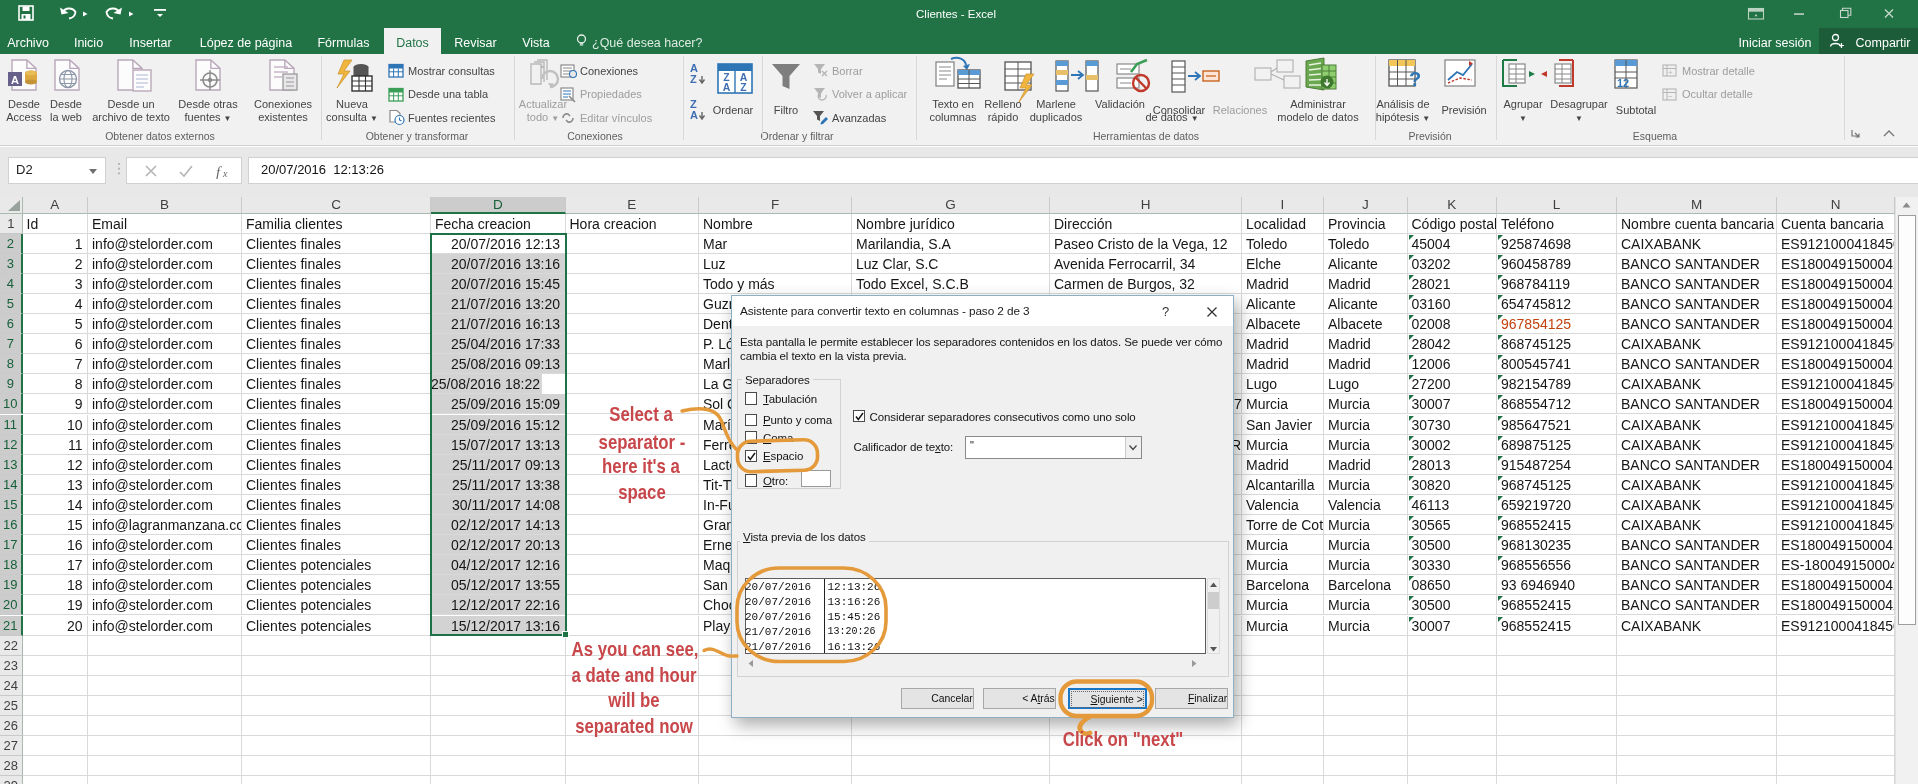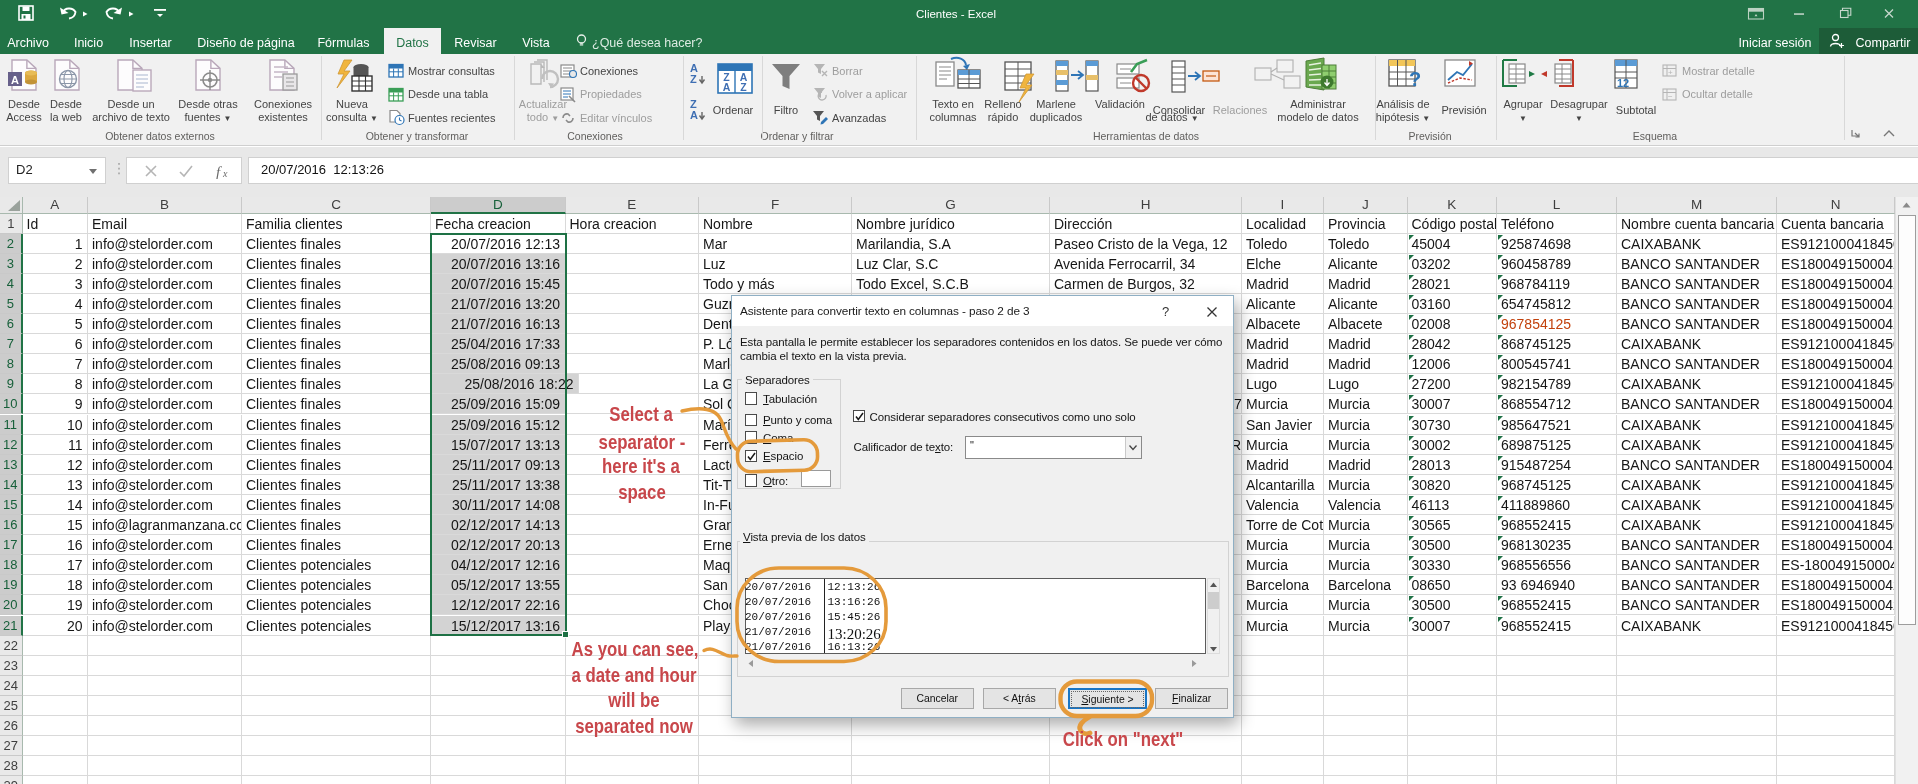--- a/index.html
+++ b/index.html
@@ -14,21 +14,21 @@
 .tri{position:absolute;width:0;height:0;border-top:5.5px solid #1e7145;border-right:5.5px solid transparent}
 .rlab{position:absolute;font-size:11px;color:#444;text-align:center;line-height:13px;white-space:nowrap}
 .glab{position:absolute;font-size:10.5px;color:#605f5d;text-align:center;white-space:nowrap}
 .gsep{position:absolute;width:1px;background:#d8d8d8;top:56px;height:84px}
 .tab{position:absolute;color:#fff;font-size:12.5px;line-height:31px;text-align:center;white-space:nowrap}
 .ann{position:absolute;font-weight:bold;font-size:21px;color:#c8474b;text-align:center;
 width:240px;transform:scaleX(0.8);white-space:nowrap;letter-spacing:0px}
 .dlgtxt{position:absolute;font-size:11.5px;letter-spacing:-0.1px;color:#141414;white-space:nowrap}
 .cb{position:absolute;width:12.5px;height:12.5px;border:1.3px solid #4a4a4a;background:#fff}
 .btn{position:absolute;background:#e4e4e4;border:1px solid #a8a8a8;font-size:10.4px;color:#111;
-text-align:center;height:21.5px;line-height:19px}
+text-align:right;height:21.5px;line-height:19px}
 u{text-decoration:underline}
 </style></head><body>
 
 <div class="ab" style="left:0;top:0;width:1918px;height:784px;background:#fff"></div>
 <div class="ab" style="left:0;top:0;width:1918px;height:53.5px;background:#217346"></div>
 <div class="ab" style="left:0;top:53.5px;width:1918px;height:92px;background:#f1f1f1;border-bottom:1px solid #cfcfcf"></div>
 <div class="ab" style="left:0;top:146.5px;width:1918px;height:50px;background:#e8e8e8"></div>
 <svg class="ab" style="left:17px;top:4px" width="18" height="18" viewBox="0 0 18 18">
 <rect x="2" y="2" width="14" height="14" fill="none" stroke="#fff" stroke-width="1.6"></rect>
 <rect x="5.5" y="2.5" width="7" height="4.5" fill="#fff"></rect>
@@ -53,21 +53,21 @@
 <rect x="4.5" y="4.5" width="15" height="3.2" fill="#bcd2c3"></rect>
 <path d="M10.5 12.3 L12 10 L13.5 12.3 Z" fill="#bcd2c3"></path>
 <rect x="50" y="9.3" width="10" height="1.5" fill="#c8d8cd"></rect>
 <rect x="96.5" y="6.5" width="7.5" height="7" fill="none" stroke="#c8d8cd" stroke-width="1.1"></rect>
 <path d="M98.5 6.5 L98.5 4.2 L106.8 4.2 L106.8 11.3 L104 11.3" fill="none" stroke="#c8d8cd" stroke-width="1.1"></path>
 <path d="M141 5.5 L149 13.5 M149 5.5 L141 13.5" stroke="#c8d8cd" stroke-width="1.3"></path>
   </svg>
 <div class="tab" style="left:-42px;top:27.5px;width:140px">Archivo</div>
 <div class="tab" style="left:18.5px;top:27.5px;width:140px">Inicio</div>
 <div class="tab" style="left:80.5px;top:27.5px;width:140px">Insertar</div>
-<div class="tab" style="left:176px;top:27.5px;width:140px">Diseño de página</div>
+<div class="tab" style="left:176px;top:27.5px;width:140px">López de página</div>
 <div class="tab" style="left:273.5px;top:27.5px;width:140px">Fórmulas</div>
 <div class="tab" style="left:405.5px;top:27.5px;width:140px">Revisar</div>
 <div class="tab" style="left:466px;top:27.5px;width:140px">Vista</div>
 <div class="ab" style="left:384px;top:27.5px;width:57px;height:26px;background:#f1f1f1"></div>
 <div class="tab" style="left:384px;top:27.5px;width:57px;color:#217346">Datos</div>
 <svg class="ab" style="left:574px;top:33px" width="15" height="15" viewBox="0 0 15 15">
 <circle cx="7.5" cy="6" r="4" fill="none" stroke="#e8f0ea" stroke-width="1.3"></circle>
 <rect x="5.8" y="9.5" width="3.4" height="1.2" fill="#e8f0ea"></rect>
 <rect x="5.8" y="11.3" width="3.4" height="1.2" fill="#e8f0ea"></rect>
   </svg>
@@ -496,21 +496,21 @@
 <div class="cell" style="left:1050px;top:354.20000000000005px;width:192px;height:20.1px;color:#161616"></div>
 <div class="cell" style="left:1242px;top:354.20000000000005px;width:82px;height:20.1px;color:#161616">Madrid</div>
 <div class="cell" style="left:1324px;top:354.20000000000005px;width:83.5px;height:20.1px;color:#161616">Madrid</div>
 <div class="cell" style="left:1407.5px;top:354.20000000000005px;width:89.5px;height:20.1px;color:#161616">12006</div>
 <div class="cell" style="left:1497px;top:354.20000000000005px;width:120px;height:20.1px;color:#161616">800545741</div>
 <div class="cell" style="left:1617px;top:354.20000000000005px;width:160px;height:20.1px;color:#161616">BANCO SANTANDER</div>
 <div class="cell" style="left:1777px;top:354.20000000000005px;width:118px;height:20.1px;color:#161616">ES180049150004275</div>
 <div class="cell rt" style="left:22.5px;top:374.3px;width:65.5px;height:20.1px;color:#161616">8</div>
 <div class="cell" style="left:88px;top:374.3px;width:154px;height:20.1px;color:#161616">info@stelorder.com</div>
 <div class="cell" style="left:242px;top:374.3px;width:189px;height:20.1px;color:#161616">Clientes finales</div>
-<div class="cell rt" style="left:431px;top:374.3px;width:148px;height:20.1px;background:#d3d3d3;color:#161616">25/08/2016 18:22</div>
+<div class="cell rt" style="left:431px;top:374.3px;width:111px;height:20.1px;background:#d3d3d3;color:#161616">25/08/2016 18:22</div>
 <div class="cell" style="left:565.5px;top:374.3px;width:133.5px;height:20.1px;color:#161616"></div>
 <div class="cell" style="left:699px;top:374.3px;width:153px;height:20.1px;color:#161616">La Granja</div>
 <div class="cell" style="left:852px;top:374.3px;width:198px;height:20.1px;color:#161616"></div>
 <div class="cell" style="left:1050px;top:374.3px;width:192px;height:20.1px;color:#161616"></div>
 <div class="cell" style="left:1242px;top:374.3px;width:82px;height:20.1px;color:#161616">Lugo</div>
 <div class="cell" style="left:1324px;top:374.3px;width:83.5px;height:20.1px;color:#161616">Lugo</div>
 <div class="cell" style="left:1407.5px;top:374.3px;width:89.5px;height:20.1px;color:#161616">27200</div>
 <div class="cell" style="left:1497px;top:374.3px;width:120px;height:20.1px;color:#161616">982154789</div>
 <div class="cell" style="left:1617px;top:374.3px;width:160px;height:20.1px;color:#161616">CAIXABANK</div>
 <div class="cell" style="left:1777px;top:374.3px;width:118px;height:20.1px;color:#161616">ES912100041845020</div>
@@ -588,21 +588,21 @@
 <div class="cell" style="left:88px;top:494.90000000000003px;width:154px;height:20.1px;color:#161616">info@stelorder.com</div>
 <div class="cell" style="left:242px;top:494.90000000000003px;width:189px;height:20.1px;color:#161616">Clientes finales</div>
 <div class="cell rt" style="left:431px;top:494.90000000000003px;width:134.5px;height:20.1px;background:#d3d3d3;color:#161616">30/11/2017 14:08</div>
 <div class="cell" style="left:565.5px;top:494.90000000000003px;width:133.5px;height:20.1px;color:#161616"></div>
 <div class="cell" style="left:699px;top:494.90000000000003px;width:153px;height:20.1px;color:#161616">In-Fusión</div>
 <div class="cell" style="left:852px;top:494.90000000000003px;width:198px;height:20.1px;color:#161616"></div>
 <div class="cell" style="left:1050px;top:494.90000000000003px;width:192px;height:20.1px;color:#161616"></div>
 <div class="cell" style="left:1242px;top:494.90000000000003px;width:82px;height:20.1px;color:#161616">Valencia</div>
 <div class="cell" style="left:1324px;top:494.90000000000003px;width:83.5px;height:20.1px;color:#161616">Valencia</div>
 <div class="cell" style="left:1407.5px;top:494.90000000000003px;width:89.5px;height:20.1px;color:#161616">46113</div>
-<div class="cell" style="left:1497px;top:494.90000000000003px;width:120px;height:20.1px;color:#161616">411889860</div>
+<div class="cell" style="left:1497px;top:494.90000000000003px;width:120px;height:20.1px;color:#161616">659219720</div>
 <div class="cell" style="left:1617px;top:494.90000000000003px;width:160px;height:20.1px;color:#161616">CAIXABANK</div>
 <div class="cell" style="left:1777px;top:494.90000000000003px;width:118px;height:20.1px;color:#161616">ES912100041845020</div>
 <div class="cell rt" style="left:22.5px;top:515.0px;width:65.5px;height:20.1px;color:#161616">15</div>
 <div class="cell" style="left:88px;top:515.0px;width:154px;height:20.1px;color:#161616">info@lagranmanzana.com</div>
 <div class="cell" style="left:242px;top:515.0px;width:189px;height:20.1px;color:#161616">Clientes finales</div>
 <div class="cell rt" style="left:431px;top:515.0px;width:134.5px;height:20.1px;background:#d3d3d3;color:#161616">02/12/2017 14:13</div>
 <div class="cell" style="left:565.5px;top:515.0px;width:133.5px;height:20.1px;color:#161616"></div>
 <div class="cell" style="left:699px;top:515.0px;width:153px;height:20.1px;color:#161616">Granja</div>
 <div class="cell" style="left:852px;top:515.0px;width:198px;height:20.1px;color:#161616"></div>
 <div class="cell" style="left:1050px;top:515.0px;width:192px;height:20.1px;color:#161616"></div>
@@ -883,21 +883,21 @@
 <div class="ab" style="left:736.6px;top:541px;width:492.4px;height:136px;border:1px solid #d2d2d2"></div>
 <div class="dlgtxt" style="left:740px;top:530.5px;background:#f0f0f0;padding:0 3px"><u>V</u>ista previa de los datos</div>
 <div class="ab" style="left:744.6px;top:578.1px;width:461.4px;height:76.3px;background:#fff;border:1px solid #5c5c5c"></div>
 <div class="ab" style="left:745px;top:580.6px;font-family:'Liberation Mono',monospace;font-size:11px;color:#111;white-space:pre">20/07/2016</div>
 <div class="ab" style="left:827.5px;top:580.6px;font-family:'Liberation Mono',monospace;font-size:11px;color:#111;white-space:pre">12:13:26</div>
 <div class="ab" style="left:745px;top:595.7px;font-family:'Liberation Mono',monospace;font-size:11px;color:#111;white-space:pre">20/07/2016</div>
 <div class="ab" style="left:827.5px;top:595.7px;font-family:'Liberation Mono',monospace;font-size:11px;color:#111;white-space:pre">13:16:26</div>
 <div class="ab" style="left:745px;top:610.8000000000001px;font-family:'Liberation Mono',monospace;font-size:11px;color:#111;white-space:pre">20/07/2016</div>
 <div class="ab" style="left:827.5px;top:610.8000000000001px;font-family:'Liberation Mono',monospace;font-size:11px;color:#111;white-space:pre">15:45:26</div>
 <div class="ab" style="left:745px;top:625.9px;font-family:'Liberation Mono',monospace;font-size:11px;color:#111;white-space:pre">21/07/2016</div>
-<div class="ab" style="left:827.5px;top:625.9px;font-family:Liberation Serif, serif;font-size:15px;color:#111;white-space:pre">13:20:26</div>
+<div class="ab" style="left:827.5px;top:625.9px;font-family:Liberation Mono, monospace;font-size:10px;color:#111;white-space:pre">13:20:26</div>
 <div class="ab" style="left:745px;top:641.0px;font-family:'Liberation Mono',monospace;font-size:11px;color:#111;white-space:pre">21/07/2016</div>
 <div class="ab" style="left:827.5px;top:641.0px;font-family:'Liberation Mono',monospace;font-size:11px;color:#111;white-space:pre">16:13:26</div>
 <div class="ab" style="left:823.5px;top:579.1px;width:1.2px;height:74.3px;background:#222"></div>
 <div class="ab" style="left:1206.9px;top:578.1px;width:13.5px;height:76.3px;background:#f0f0f0;border:1px solid #dcdcdc"></div>
 <svg class="ab" style="left:1209px;top:581px" width="9" height="8" viewBox="0 0 9 8">
     <path d="M1 6 L4.5 1.5 L8 6 Z" fill="#555"></path>
   </svg>
 <svg class="ab" style="left:1209px;top:645px" width="9" height="8" viewBox="0 0 9 8">
     <path d="M1 2 L4.5 6.5 L8 2 Z" fill="#555"></path>
   </svg>

